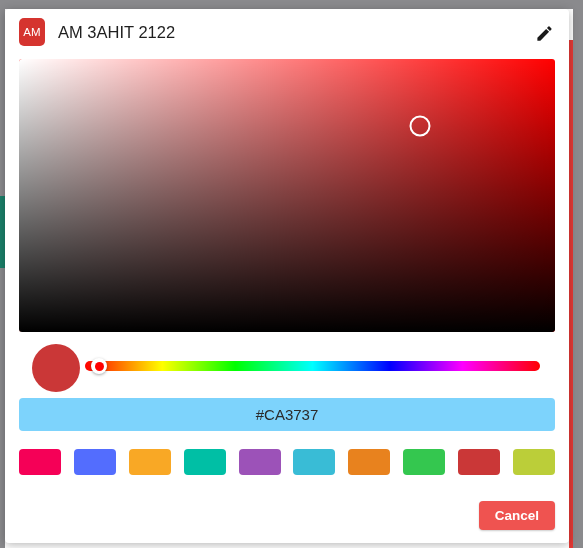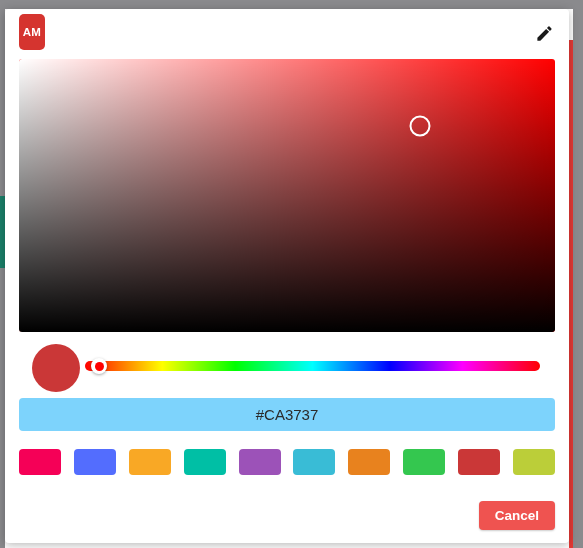--- a/index.html
+++ b/index.html
@@ -74,27 +74,27 @@
   
   .header {
     position: absolute;
     left: 0; top: 0;
     width: 564px; height: 46px;
     display: flex;
     align-items: center;
   }
   .avatar {
     width: 26px;
-    height: 36px;
+    height: 28px;
     margin-left: 14px;
     border-radius: 5px;
     background: #d5342f;
     color: #ffffff;
     font-size: 11.5px;
-    font-weight: bold;
+    font-weight: normal;
     display: flex;
     align-items: center;
     justify-content: center;
     letter-spacing: 0.2px;
   }
   .title {
     margin-left: 13px;
     font-size: 16.5px;
     color: #1f1f1f;
     white-space: nowrap;
@@ -264,20 +264,21 @@
   <div class="backdrop-teal-strip"></div>
   <div class="backdrop-gray-left2"></div>
   <div class="backdrop-gray-right"></div>
   <div class="backdrop-white-right"></div>
   <div class="backdrop-red-strip"></div>
 
   <div class="dialog">
 
     <div class="header">
       <div class="avatar" style="background: rgb(213, 52, 47);">AM</div>
+      <div class="title">AM 3AHIT 2122</div>
       <div class="edit-icon">
         <svg width="19" height="19" viewBox="0 0 24 24" aria-hidden="true">
           <path fill="#1a1a1a" d="M3 17.25V21h3.75L17.81 9.94l-3.75-3.75L3 17.25zM20.71 7.04a1 1 0 0 0 0-1.41l-2.34-2.34a1 1 0 0 0-1.41 0l-1.83 1.83 3.75 3.75 1.83-1.83z"></path>
         </svg>
       </div>
     </div>
 
     <div class="sv-panel">
       <div class="sv-hue" style="background: rgb(255, 0, 0);"></div>
       <div class="sv-white"></div>

